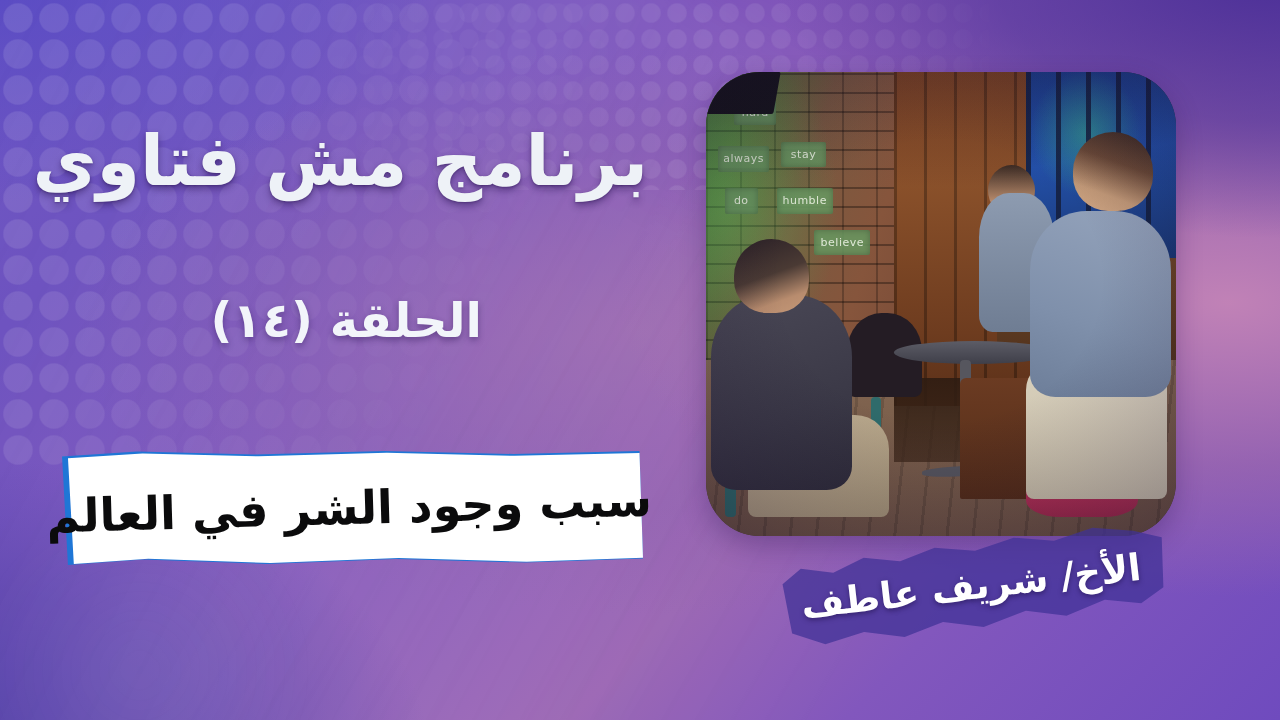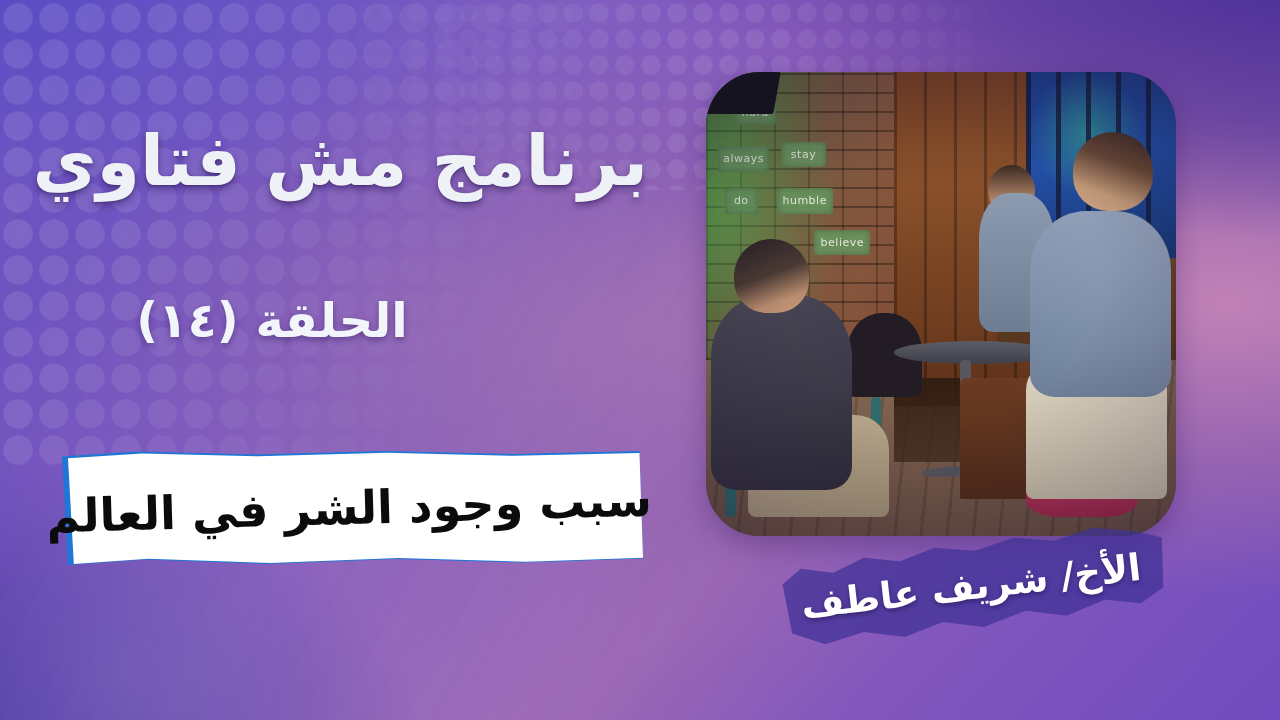--- a/index.html
+++ b/index.html
@@ -106,21 +106,21 @@
     color: #eef2f7;
     letter-spacing: 0px;
     text-shadow: 0 4px 7px rgba(40,18,80,0.45), 0 1px 2px rgba(40,18,80,0.35);
     white-space: nowrap;
   }
   .episode-line {
     position: absolute;
     right: 798px;
     top: 292px;
     width: 420px;
-    text-align: center;
+    text-align: right;
     direction: rtl;
     font-size: 48px;
     font-weight: 700;
     color: #f2f5fa;
     text-shadow: 0 3px 6px rgba(40,18,80,0.42);
     white-space: nowrap;
   }
 
   
   .topic-wrap {

